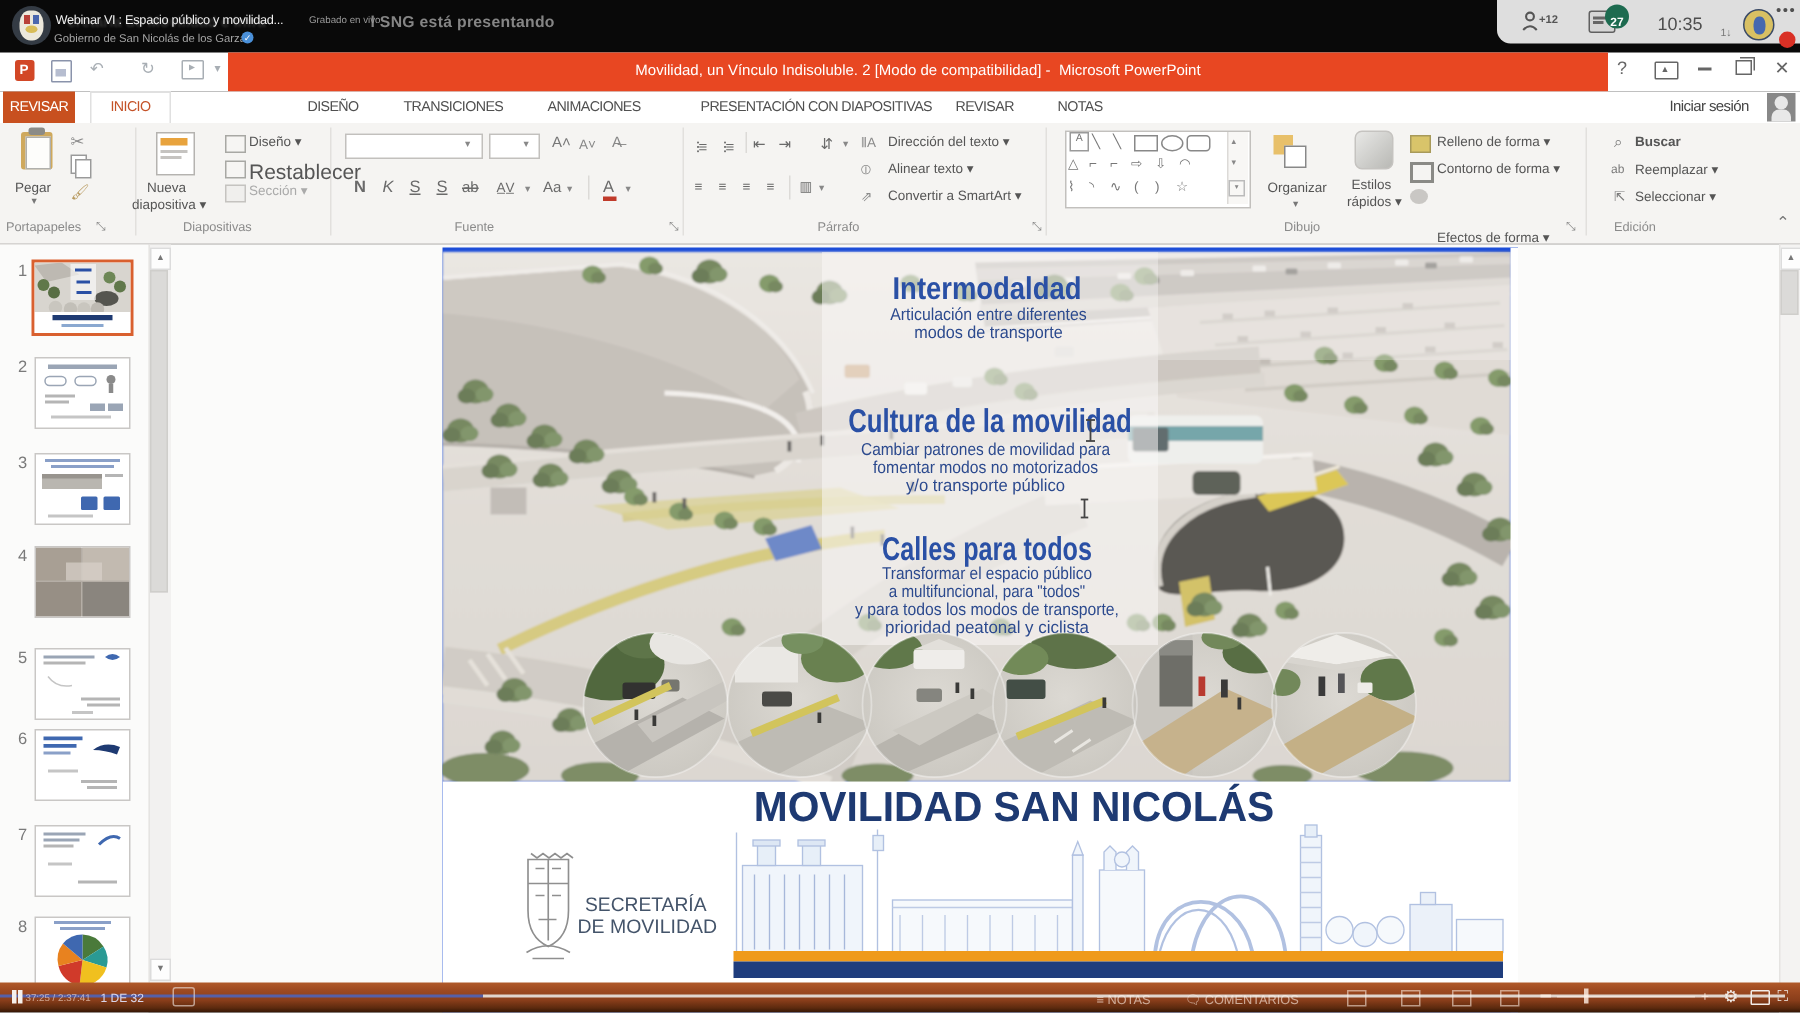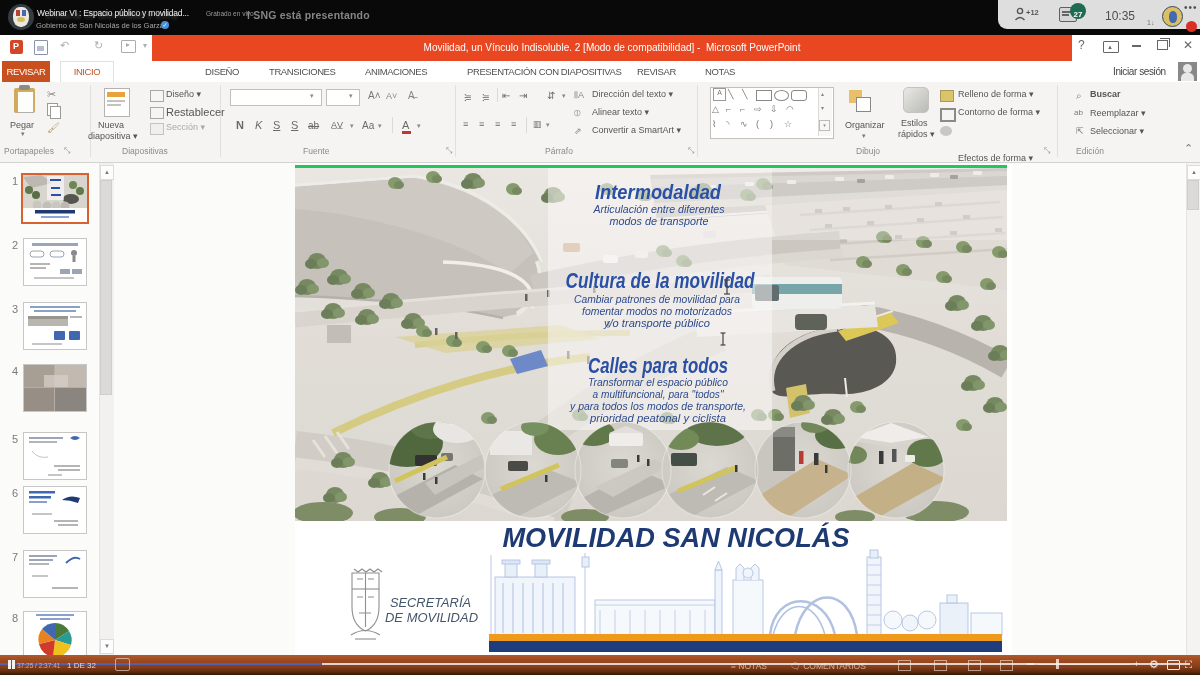--- a/index.html
+++ b/index.html
@@ -124,21 +124,21 @@
 
   <div class="abs" style="left:104px;top:6px;width:24px;height:27px;background:#fff;border:1px solid #b5b3b0;"></div>
   <div class="abs" style="left:107px;top:10px;width:18px;height:5px;background:#e8a33d;"></div>
   <div class="abs" style="left:107px;top:18px;width:18px;height:1.5px;background:#c5c3c0;"></div>
   <div class="abs" style="left:107px;top:22px;width:14px;height:1.5px;background:#c5c3c0;"></div>
   <div class="abs" style="left:98px;top:38px;font-size:9px;color:#555;">Nueva</div>
   <div class="abs" style="left:88px;top:49px;font-size:9px;color:#555;">diapositiva ▾</div>
   <div class="abs" style="left:150px;top:8px;width:12px;height:10px;border:1px solid #a8a8a4;background:#f6f5f3;"></div>
   <div class="abs" style="left:166px;top:7px;font-size:9px;color:#555;">Diseño ▾</div>
   <div class="abs" style="left:150px;top:25px;width:12px;height:10px;border:1px solid #a8a8a4;background:#f6f5f3;"></div>
-  <div class="abs" style="left:166px;top:24px;font-size:11px;color:#555;text-align:right;">Restablecer</div>
+  <div class="abs" style="left:166px;top:24px;font-size:14px;color:#555;text-align:right;">Restablecer</div>
   <div class="abs" style="left:150px;top:41px;width:12px;height:10px;border:1px solid #c5c3c0;background:#f0efed;"></div>
   <div class="abs" style="left:166px;top:40px;font-size:9px;color:#aaa;">Sección ▾</div>
 
   <div class="abs" style="left:230px;top:7px;width:90px;height:15px;background:#fff;border:1px solid #c2c0bd;"></div>
   <div class="abs" style="left:310px;top:10px;font-size:7px;color:#888;">▾</div>
   <div class="abs" style="left:326px;top:7px;width:32px;height:15px;background:#fff;border:1px solid #c2c0bd;"></div>
   <div class="abs" style="left:349px;top:10px;font-size:7px;color:#888;">▾</div>
   <div class="abs" style="left:368px;top:8px;font-size:10px;color:#777;">A˄</div>
   <div class="abs" style="left:386px;top:9px;font-size:9px;color:#888;">A˅</div>
   <div class="abs" style="left:408px;top:8px;font-size:10px;color:#888;">A̶</div>
@@ -344,21 +344,21 @@
 
   <div class="abs" style="left:99px;top:0;width:14px;height:492px;background:#f2f1f0;border-left:1px solid #e5e4e2;"></div>
   <div class="abs" style="left:100px;top:2px;width:12px;height:13px;background:#fdfdfd;border:1px solid #dcdcdc;font-size:6px;color:#777;text-align:center;line-height:12px;">▲</div>
   <div class="abs" style="left:100px;top:17px;width:12px;height:215px;background:#dbdad8;border:1px solid #cfcecb;box-sizing:border-box;"></div>
   <div class="abs" style="left:100px;top:476px;width:12px;height:13px;background:#fdfdfd;border:1px solid #dcdcdc;font-size:6px;color:#777;text-align:center;line-height:12px;">▼</div>
 
   <div class="abs" style="left:1186px;top:0;width:14px;height:512px;background:#f4f3f2;border-left:1px solid #e5e4e2;"></div>
   <div class="abs" style="left:1187px;top:2px;width:12px;height:13px;background:#fdfdfd;border:1px solid #dcdcdc;font-size:6px;color:#777;text-align:center;line-height:12px;">▲</div>
   <div class="abs" style="left:1187px;top:17px;width:12px;height:30px;background:#dbdad8;border:1px solid #cfcecb;box-sizing:border-box;"></div>
 
-  <div class="abs" id="slide" style="left:295px;top:2px;width:717px;height:510px;background:#22c55e;font-style:italic;">
+  <div class="abs" id="slide" style="left:295px;top:2px;width:717px;height:510px;background:#1d4ed8;">
   <svg width="717" height="510" viewBox="0 0 717 510">
     <defs>
       <linearGradient id="ground" x1="0" y1="0" x2="0" y2="1">
         <stop offset="0" stop-color="#e9e7e3"></stop>
             <stop offset="0.5" stop-color="#dedbd5"></stop>
             <stop offset="1" stop-color="#d8d5cf"></stop>
       </linearGradient>
       <radialGradient id="cg" cx="0.5" cy="0.45" r="0.65">
         <stop offset="0" stop-color="#dcd9d3"></stop>
             <stop offset="1" stop-color="#c9c6bf"></stop>

